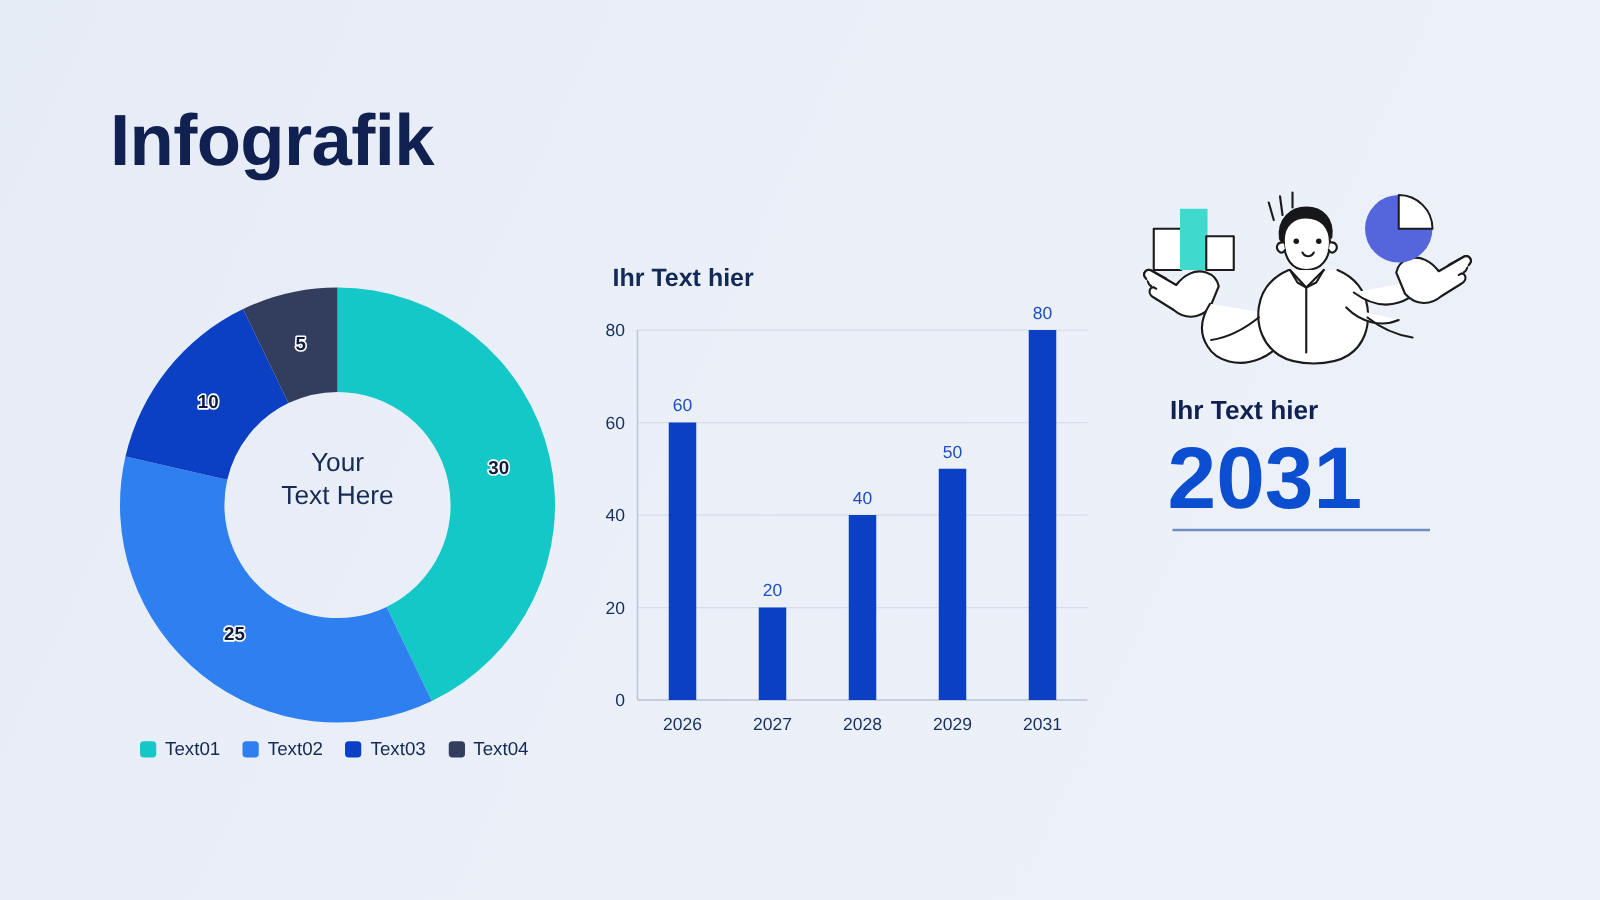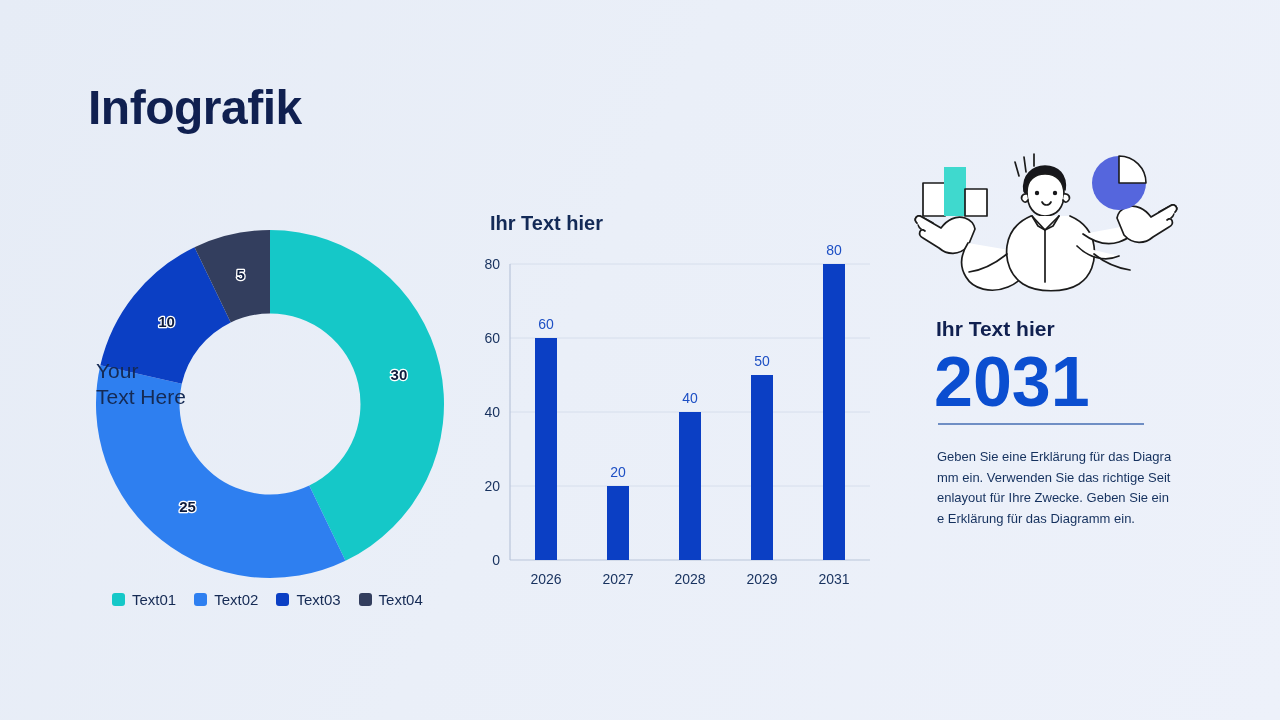--- a/index.html
+++ b/index.html
@@ -18,41 +18,41 @@
     position: absolute;
     inset: 0;
     background: linear-gradient(115deg, #e6ecf6 0%, #eaeff8 45%, #edf1fa 100%);
   }
 
   
   .title {
     position: absolute;
     left: 88px;
     top: 84px;
-    font-size: 48px;
+    font-size: 58px;
     font-weight: 700;
     letter-spacing: -0.5px;
     color: #102050;
     line-height: 1;
   }
 
   
   .donut-wrap {
     position: absolute;
     left: 96px;
     top: 228px;
     width: 348px;
     height: 352px;
   }
   .donut-svg { display: block; width: 348px; height: 352px; }
   .donut-center-text {
     position: absolute;
     left: 0; right: 0;
     top: 130px;
-    text-align: left;
+    text-align: center;
     color: #152a54;
     font-size: 21px;
     line-height: 1.25;
     font-weight: 400;
     pointer-events: none;
   }
   .slice-label {
     font-size: 15px;
     font-weight: 700;
     fill: #0d1b3d;
@@ -302,16 +302,15 @@
 
       <g>
         <circle cx="208" cy="33" r="27" fill="#5566dd"></circle>
         <path d="M208 33 L208 6 A27 27 0 0 1 235 33 Z" fill="#ffffff" stroke="#1b1b1b" stroke-width="1.6" stroke-linejoin="round"></path>
       </g>
     </svg>
 
     <div class="r-subtitle">Ihr Text hier</div>
     <div class="r-bignum">2031</div>
     <div class="r-rule"></div>
-    <div class="r-para">Geben Sie eine Erklärung für das Diagramm ein. Verwenden Sie das richtige Seitenlayout für Ihre Zwecke. Geben Sie eine Erklärung für das Diagramm ein.</div>
   </div>
 
 </div>
 
 </body></html>

